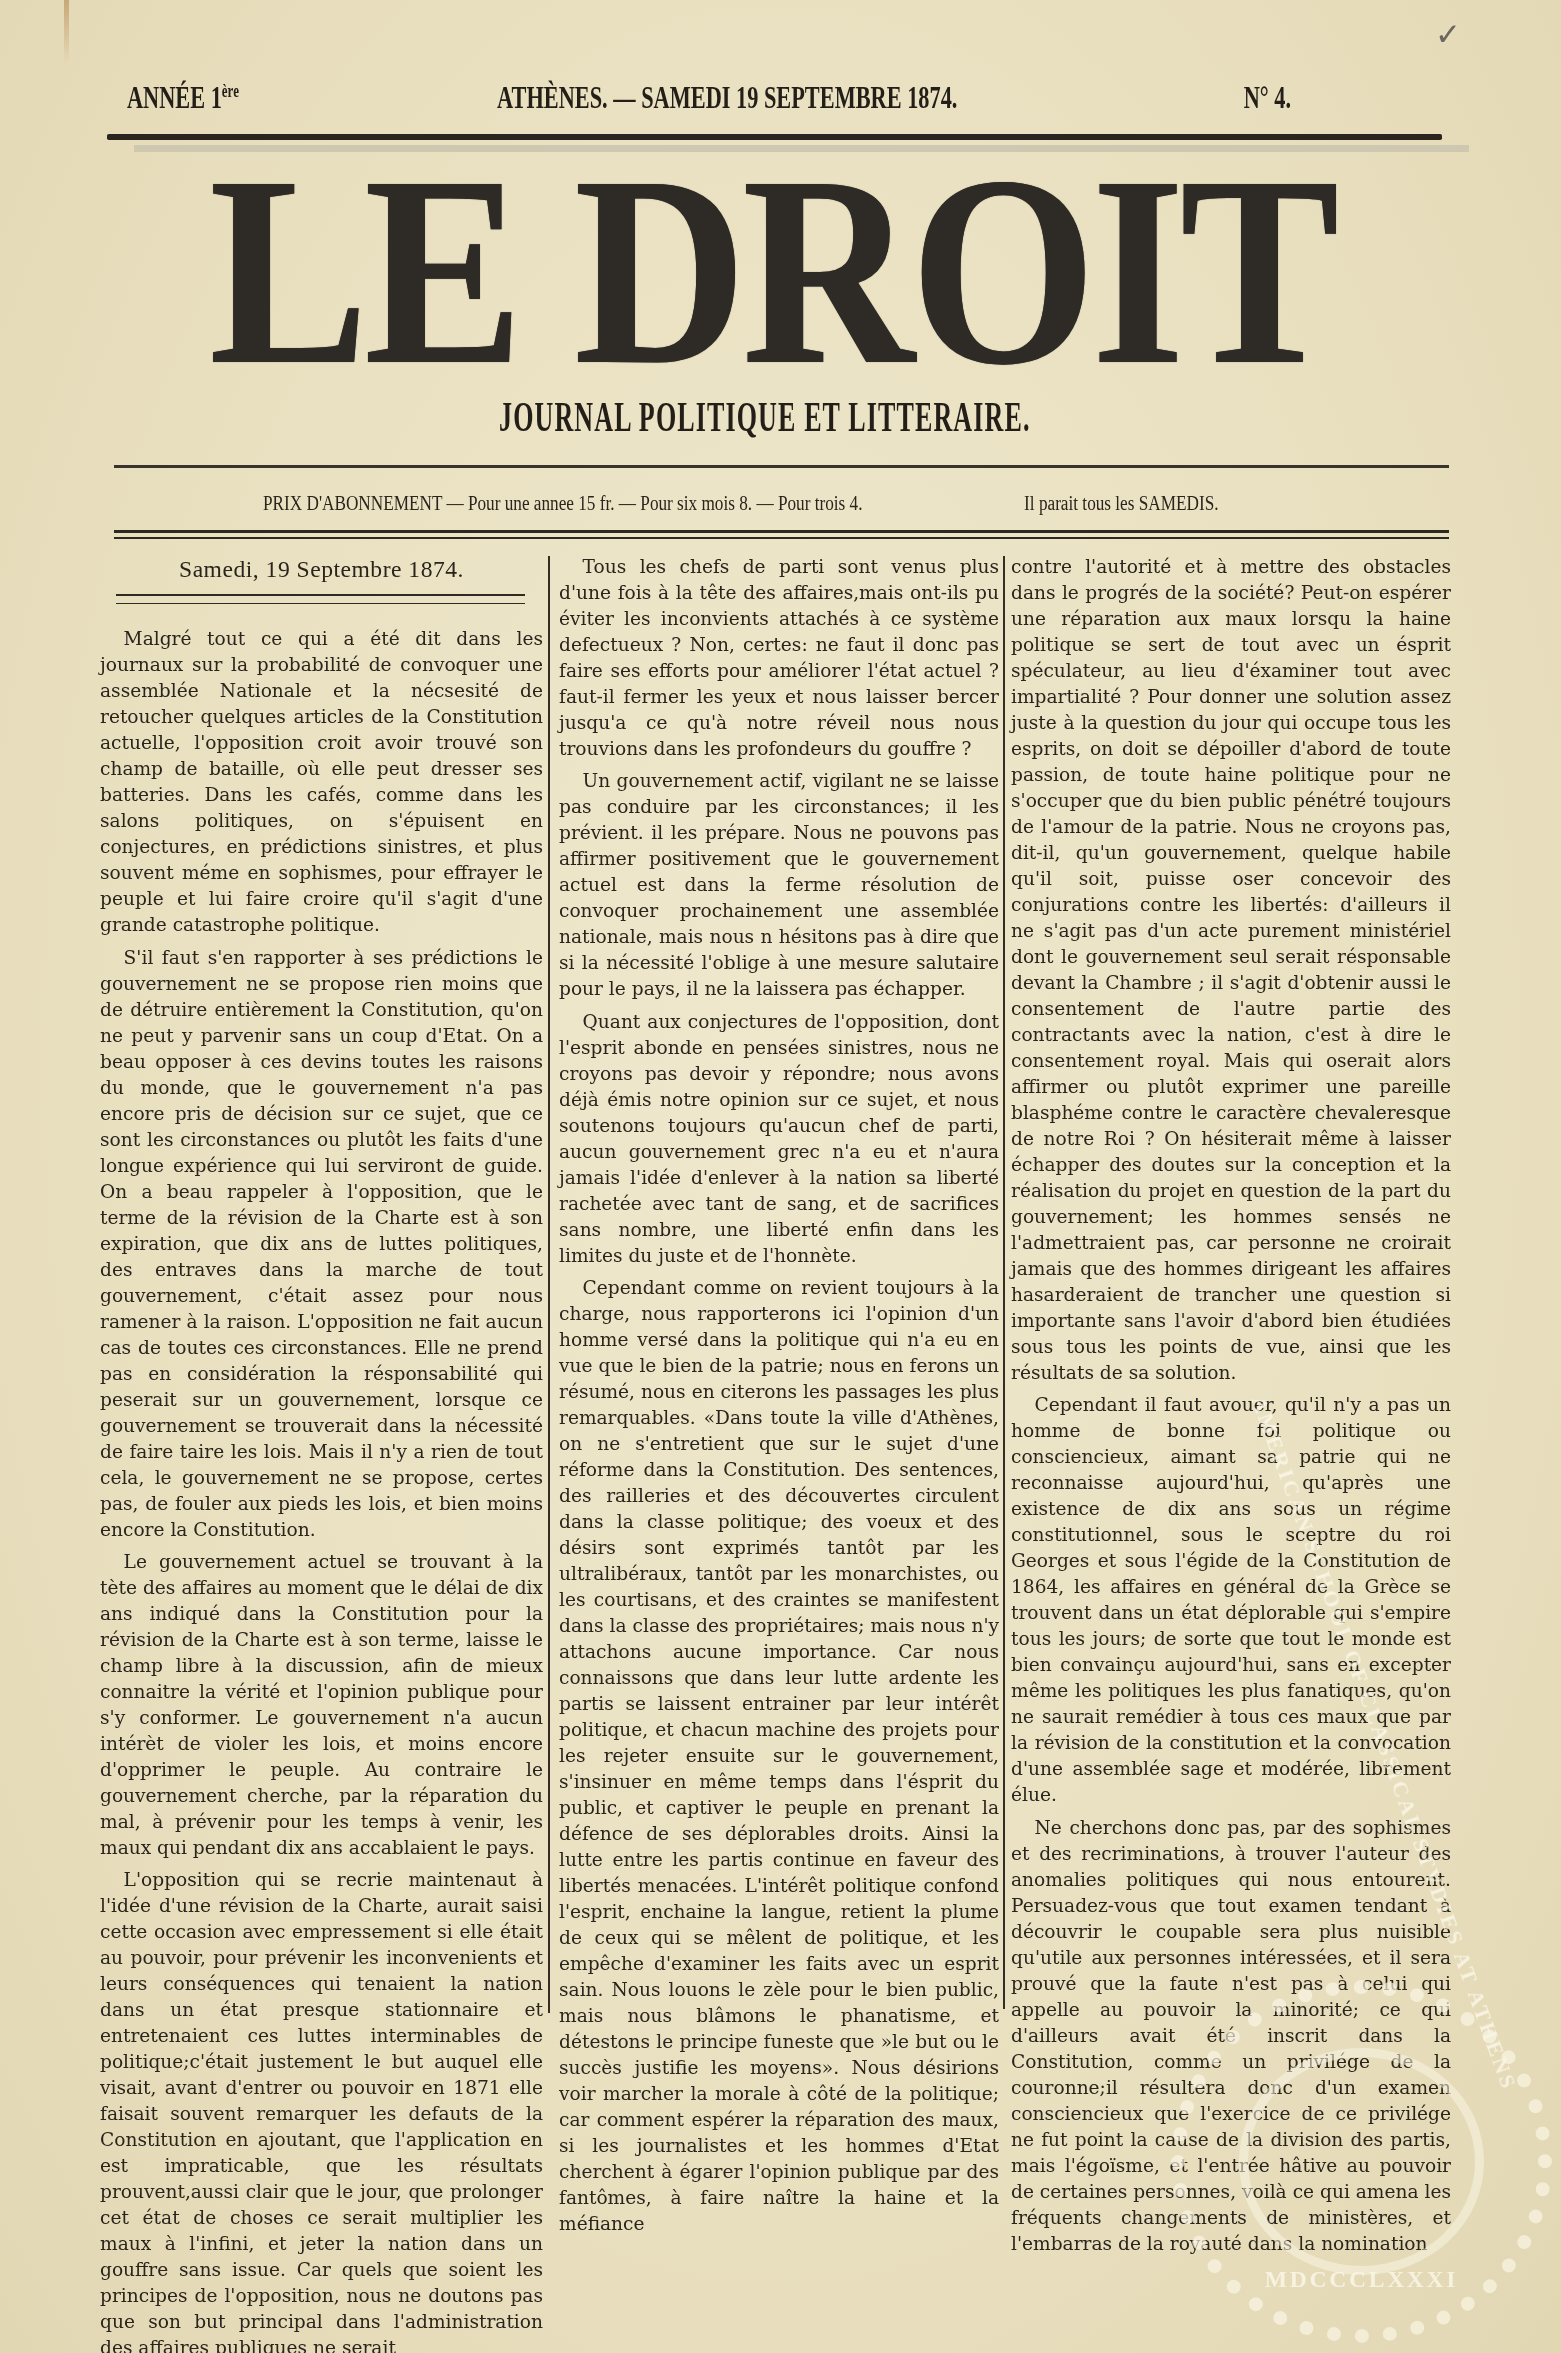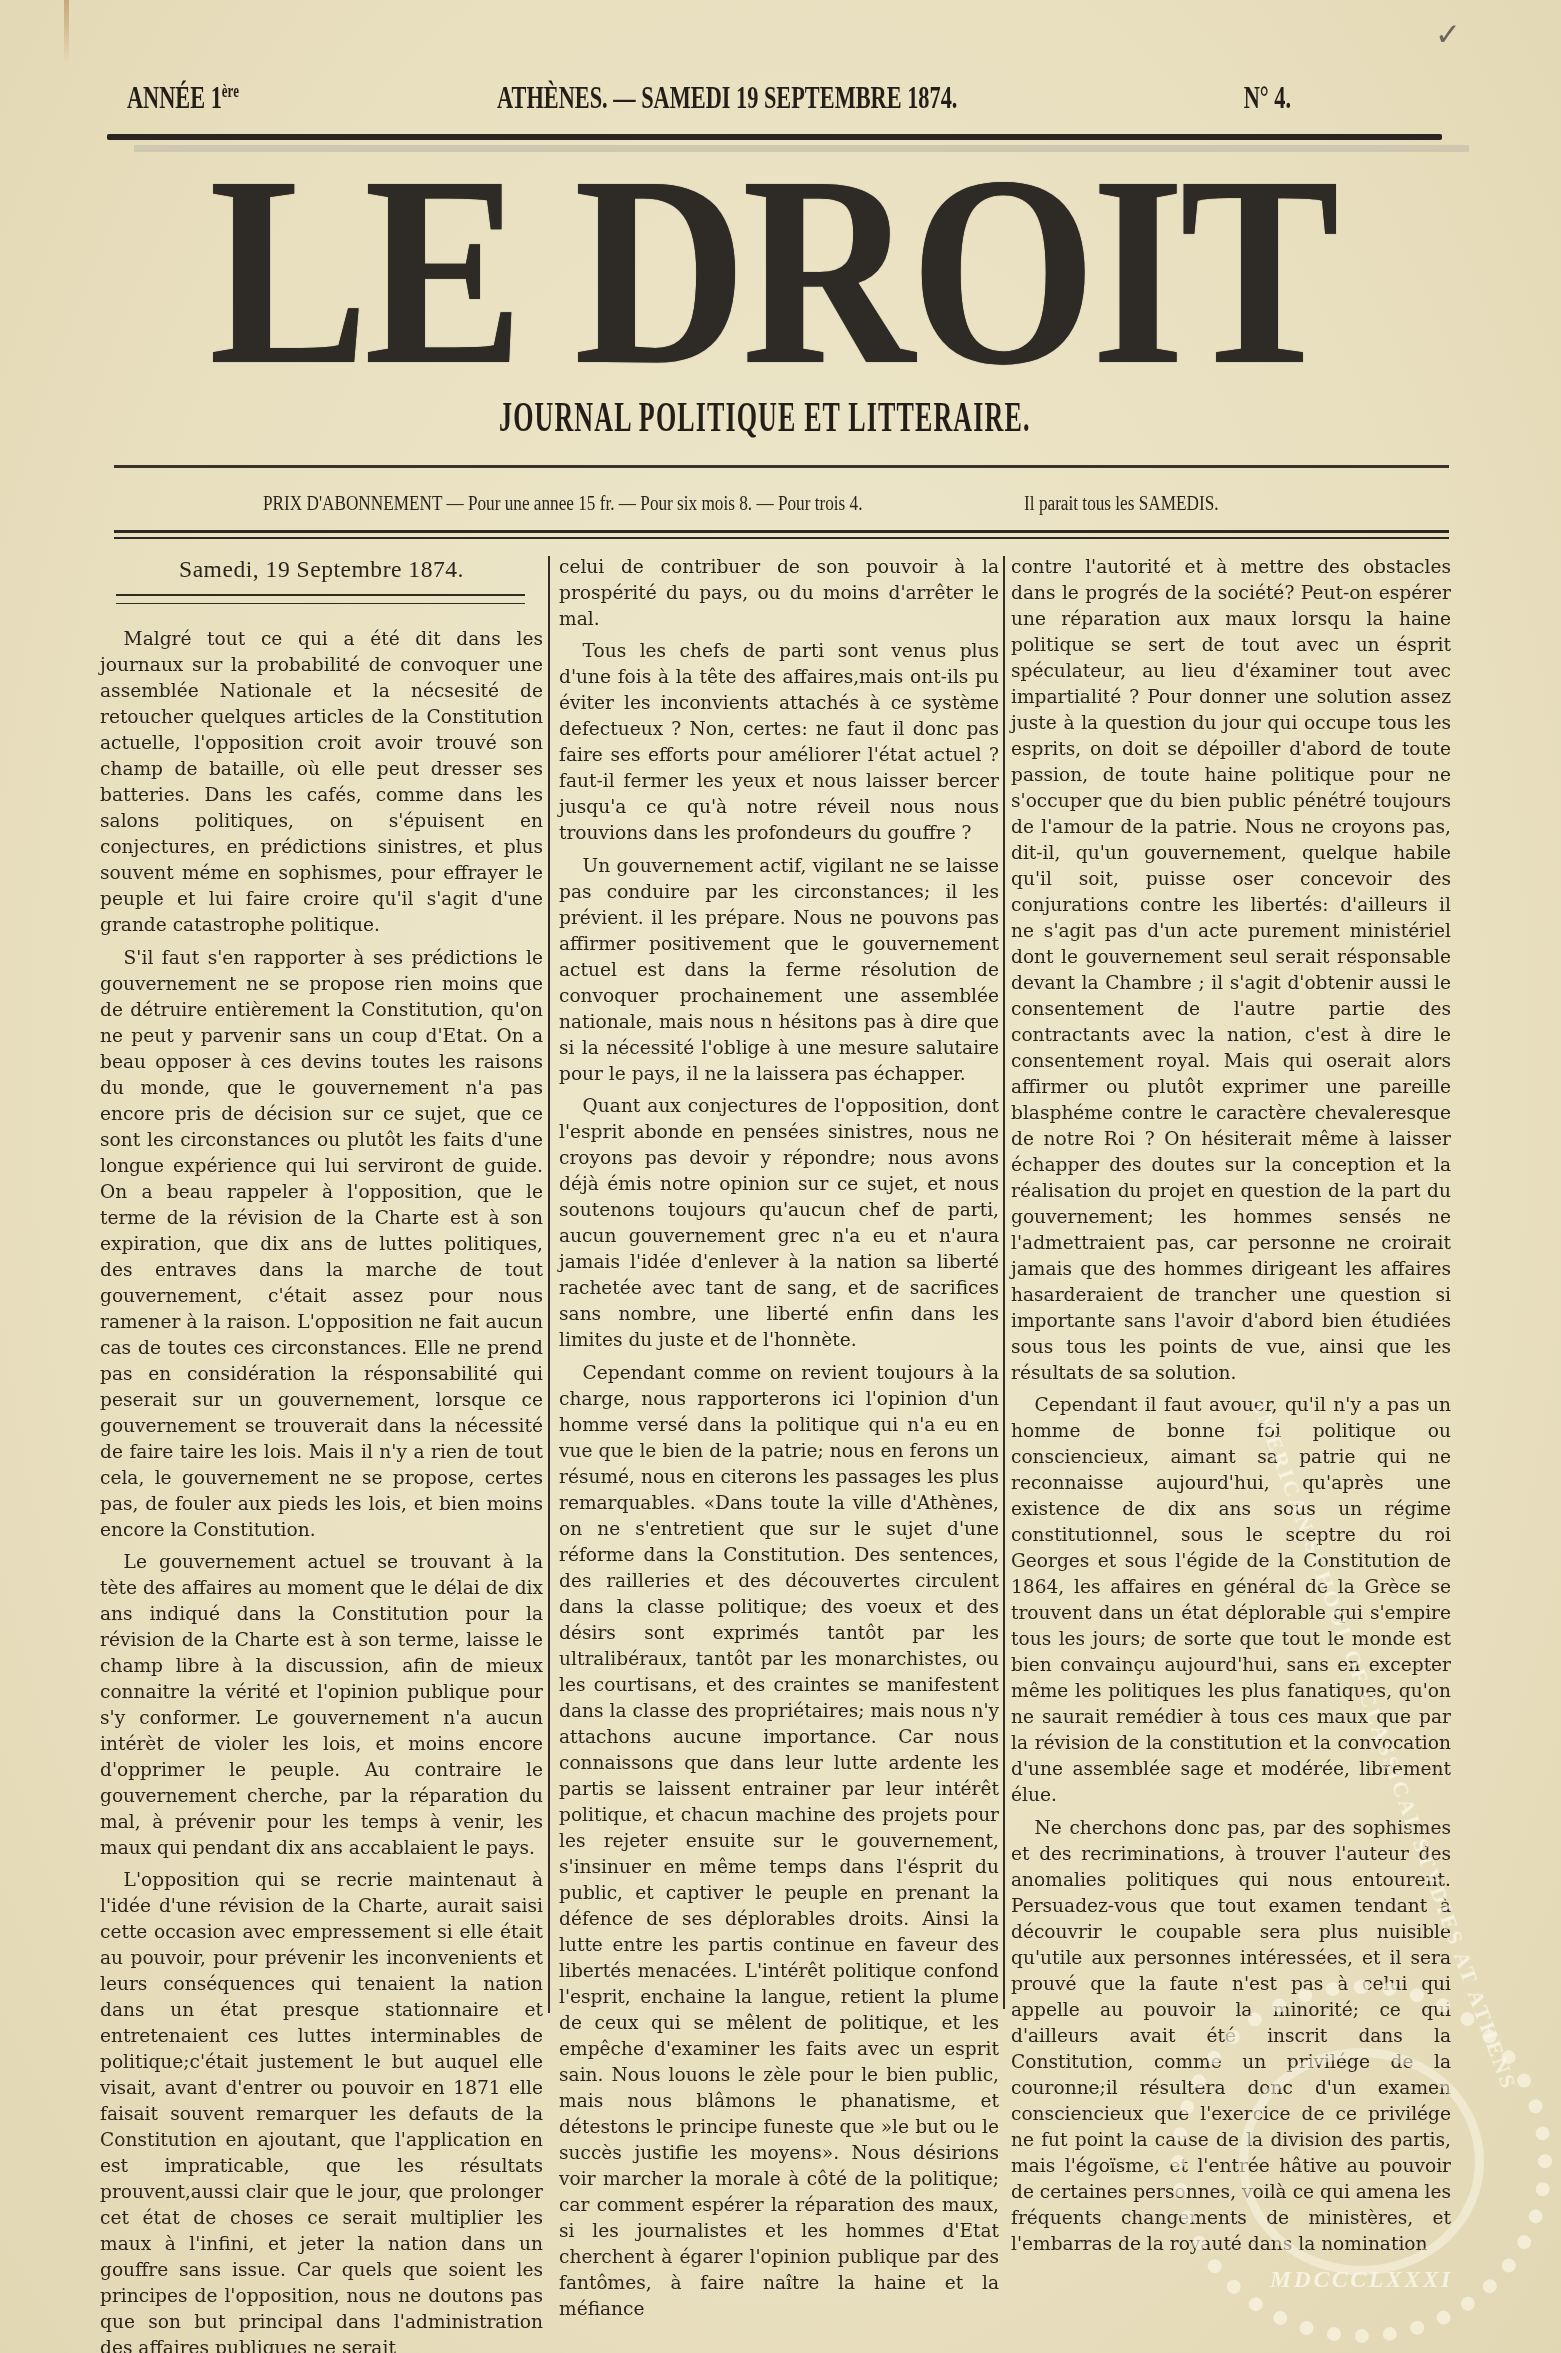--- a/index.html
+++ b/index.html
@@ -98,21 +98,21 @@
     border: 14.5px dotted rgba(250, 246, 230, 0.75);
     box-sizing: border-box; opacity: 0.9;
   }
   .seal-inner {
     position: absolute; left: 54px; top: 54px; right: 54px; bottom: 54px;
     border-radius: 50%; border: 9px solid rgba(250, 246, 230, 0.6);
   }
   .seal-text {
     position: absolute; left: 0; right: 0; bottom: 36px; text-align: center;
     font-family: "Liberation Serif", serif; font-weight: bold; font-size: 23.6px;
-    color: rgba(252, 249, 236, 0.85); letter-spacing: 2.7px; font-style: italic;
+    color: rgba(252, 249, 236, 0.85); letter-spacing: 2.7px;
   }
   .seal-top {
     position: absolute; right: 16.3px; top: 91px; transform: rotate(70deg);
     font-family: "Liberation Serif", serif; font-weight: bold; font-size: 22px;
     color: rgba(252, 249, 236, 0.85); letter-spacing: 2.7px; transform-origin: right top;
     white-space: nowrap;
   }
 
   .checkmark {
     position: absolute; left: 1435px; top: 16.3px; font-size: 31px; color: #6b6660;
@@ -157,21 +157,20 @@
   <div class="col col1">
     <div class="col-date">Samedi, 19 Septembre 1874.</div>
     <div class="col-date-rule"></div>
     <p>Malgré tout ce qui a été dit dans les journaux sur la probabilité de convoquer une assemblée Nationale et la nécsesité de retoucher quelques articles de la Constitution actuelle, l'opposition croit avoir trouvé son champ de bataille, où elle peut dresser ses batteries. Dans les cafés, comme dans les salons politiques, on s'épuisent en conjectures, en prédictions sinistres, et plus souvent méme en sophismes, pour effrayer le peuple et lui faire croire qu'il s'agit d'une grande catastrophe politique.</p>
     <p>S'il faut s'en rapporter à ses prédictions le gouvernement ne se propose rien moins que de détruire entièrement la Constitution, qu'on ne peut y parvenir sans un coup d'Etat. On a beau opposer à ces devins toutes les raisons du monde, que le gouvernement n'a pas encore pris de décision sur ce sujet, que ce sont les circonstances ou plutôt les faits d'une longue expérience qui lui serviront de guide. On a beau rappeler à l'opposition, que le terme de la révision de la Charte est à son expiration, que dix ans de luttes politiques, des entraves dans la marche de tout gouvernement, c'était assez pour nous ramener à la raison. L'opposition ne fait aucun cas de toutes ces circonstances. Elle ne prend pas en considération la résponsabilité qui peserait sur un gouvernement, lorsque ce gouvernement se trouverait dans la nécessité de faire taire les lois. Mais il n'y a rien de tout cela, le gouvernement ne se propose, certes pas, de fouler aux pieds les lois, et bien moins encore la Constitution.</p>
     <p>Le gouvernement actuel se trouvant à la tète des affaires au moment que le délai de dix ans indiqué dans la Constitution pour la révision de la Charte est à son terme, laisse le champ libre à la discussion, afin de mieux connaitre la vérité et l'opinion publique pour s'y conformer. Le gouvernement n'a aucun intérèt de violer les lois, et moins encore d'opprimer le peuple. Au contraire le gouvernement cherche, par la réparation du mal, à prévenir pour les temps à venir, les maux qui pendant dix ans accablaient le pays.</p>
     <p>L'opposition qui se recrie maintenaut à l'idée d'une révision de la Charte, aurait saisi cette occasion avec empressement si elle était au pouvoir, pour prévenir les inconvenients et leurs conséquences qui tenaient la nation dans un état presque stationnaire et entretenaient ces luttes interminables de politique;c'était justement le but auquel elle visait, avant d'entrer ou pouvoir en 1871 elle faisait souvent remarquer les defauts de la Constitution en ajoutant, que l'application en est impraticable, que les résultats prouvent,aussi clair que le jour, que prolonger cet état de choses ce serait multiplier les maux à l'infini, et jeter la nation dans un gouffre sans issue. Car quels que soient les principes de l'opposition, nous ne doutons pas que son but principal dans l'administration des affaires publiques ne serait</p>
   </div>
 
   <div class="col col2">
-    <p class="first">celui de contribuer de son pouvoir à la prospérité du pays, ou du moins d'arrêter le mal.</p>
     <p>Tous les chefs de parti sont venus plus d'une fois à la tête des affaires,mais ont-ils pu éviter les inconvients attachés à ce système defectueux ? Non, certes: ne faut il donc pas faire ses efforts pour améliorer l'état actuel ? faut-il fermer les yeux et nous laisser bercer jusqu'a ce qu'à notre réveil nous nous trouvions dans les profondeurs du gouffre ?</p>
     <p>Un gouvernement actif, vigilant ne se laisse pas conduire par les circonstances; il les prévient. il les prépare. Nous ne pouvons pas affirmer positivement que le gouvernement actuel est dans la ferme résolution de convoquer prochainement une assemblée nationale, mais nous n hésitons pas à dire que si la nécessité l'oblige à une mesure salutaire pour le pays, il ne la laissera pas échapper.</p>
     <p>Quant aux conjectures de l'opposition, dont l'esprit abonde en pensées sinistres, nous ne croyons pas devoir y répondre; nous avons déjà émis notre opinion sur ce sujet, et nous soutenons toujours qu'aucun chef de parti, aucun gouvernement grec n'a eu et n'aura jamais l'idée d'enlever à la nation sa liberté rachetée avec tant de sang, et de sacrifices sans nombre, une liberté enfin dans les limites du juste et de l'honnète.</p>
     <p>Cependant comme on revient toujours à la charge, nous rapporterons ici l'opinion d'un homme versé dans la politique qui n'a eu en vue que le bien de la patrie; nous en ferons un résumé, nous en citerons les passages les plus remarquables. «Dans toute la ville d'Athènes, on ne s'entretient que sur le sujet d'une réforme dans la Constitution. Des sentences, des railleries et des découvertes circulent dans la classe politique; des voeux et des désirs sont exprimés tantôt par les ultralibéraux, tantôt par les monarchistes, ou les courtisans, et des craintes se manifestent dans la classe des propriétaires; mais nous n'y attachons aucune importance. Car nous connaissons que dans leur lutte ardente les partis se laissent entrainer par leur intérêt politique, et chacun machine des projets pour les rejeter ensuite sur le gouvernement, s'insinuer en même temps dans l'ésprit du public, et captiver le peuple en prenant la défence de ses déplorables droits. Ainsi la lutte entre les partis continue en faveur des libertés menacées. L'intérêt politique confond l'esprit, enchaine la langue, retient la plume de ceux qui se mêlent de politique, et les empêche d'examiner les faits avec un esprit sain. Nous louons le zèle pour le bien public, mais nous blâmons le phanatisme, et détestons le principe funeste que »le but ou le succès justifie les moyens». Nous désirions voir marcher la morale à côté de la politique; car comment espérer la réparation des maux, si les journalistes et les hommes d'Etat cherchent à égarer l'opinion publique par des fantômes, à faire naître la haine et la méfiance</p>
   </div>
 
   <div class="col col3">
     <p class="first">contre l'autorité et à mettre des obstacles dans le progrés de la société? Peut-on espérer une réparation aux maux lorsqu la haine politique se sert de tout avec un ésprit spéculateur, au lieu d'éxaminer tout avec impartialité ? Pour donner une solution assez juste à la question du jour qui occupe tous les esprits, on doit se dépoiller d'abord de toute passion, de toute haine politique pour ne s'occuper que du bien public pénétré toujours de l'amour de la patrie. Nous ne croyons pas, dit-il, qu'un gouvernement, quelque habile qu'il soit, puisse oser concevoir des conjurations contre les libertés: d'ailleurs il ne s'agit pas d'un acte purement ministériel dont le gouvernement seul serait résponsable devant la Chambre ; il s'agit d'obtenir aussi le consentement de l'autre partie des contractants avec la nation, c'est à dire le consentement royal. Mais qui oserait alors affirmer ou plutôt exprimer une pareille blasphéme contre le caractère chevaleresque de notre Roi ? On hésiterait même à laisser échapper des doutes sur la conception et la réalisation du projet en question de la part du gouvernement; les hommes sensés ne l'admettraient pas, car personne ne croirait jamais que des hommes dirigeant les affaires hasarderaient de trancher une question si importante sans l'avoir d'abord bien étudiées sous tous les points de vue, ainsi que les résultats de sa solution.</p>
     <p>Cependant il faut avouer, qu'il n'y a pas un homme de bonne foi politique ou consciencieux, aimant sa patrie qui ne reconnaisse aujourd'hui, qu'après une existence de dix ans sous un régime constitutionnel, sous le sceptre du roi Georges et sous l'égide de la Constitution de 1864, les affaires en général de la Grèce se trouvent dans un état déplorable qui s'empire tous les jours; de sorte que tout le monde est bien convainçu aujourd'hui, sans en excepter même les politiques les plus fanatiques, qu'on ne saurait remédier à tous ces maux que par la révision de la constitution et la convocation d'une assemblée sage et modérée, librement élue.</p>
     <p>Ne cherchons donc pas, par des sophismes et des recriminations, à trouver l'auteur des anomalies politiques qui nous entourent. Persuadez-vous que tout examen tendant à découvrir le coupable sera plus nuisible qu'utile aux personnes intéressées, et il sera prouvé que la faute n'est pas à celui qui appelle au pouvoir la minorité; ce qui d'ailleurs avait été inscrit dans la Constitution, comme un privilége de la couronne;il résultera donc d'un examen consciencieux que l'exercice de ce privilége ne fut point la cause de la division des partis, mais l'égoïsme, et l'entrée hâtive au pouvoir de certaines personnes, voilà ce qui amena les fréquents changements de ministères, et l'embarras de la royauté dans la nomination</p>

